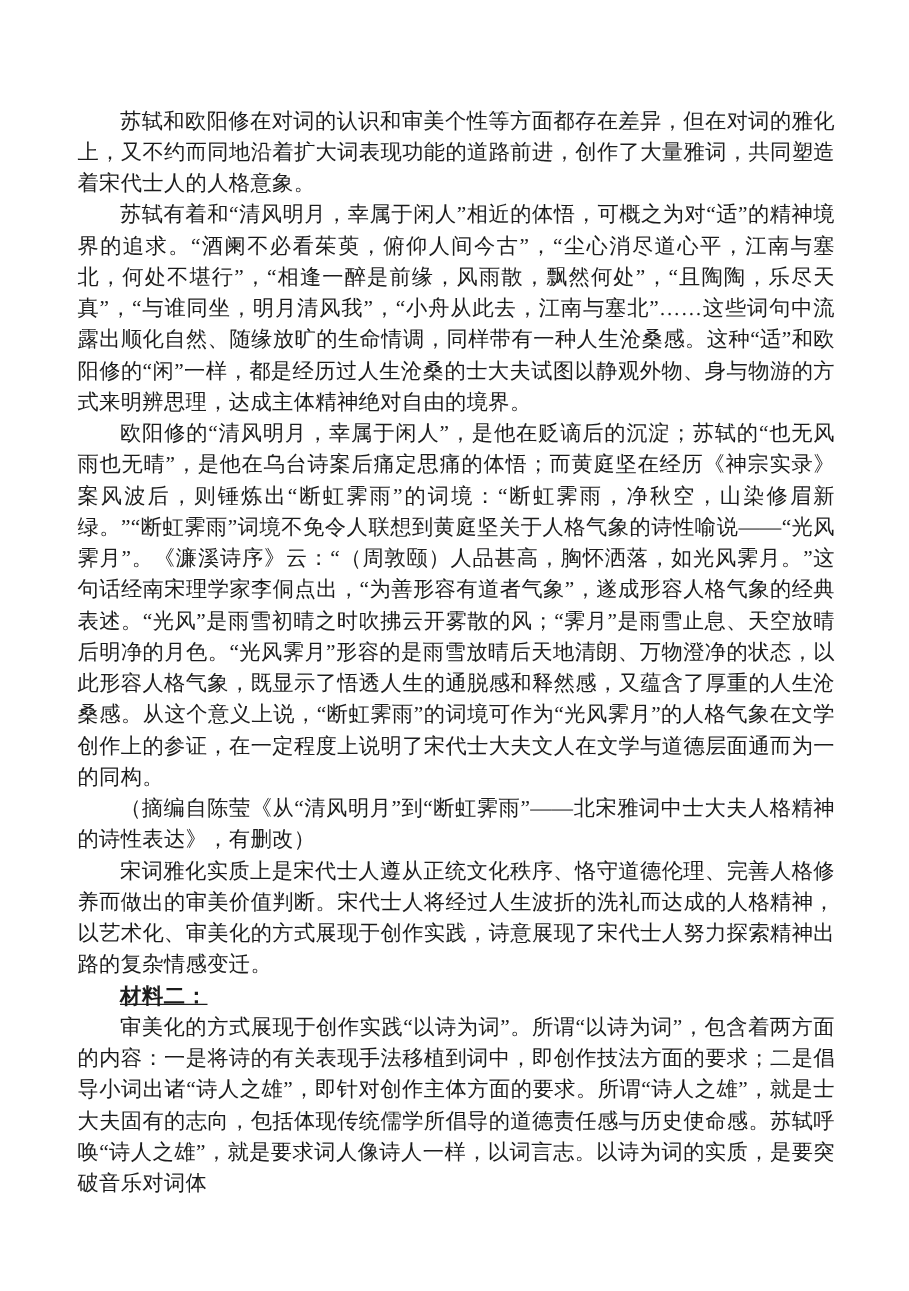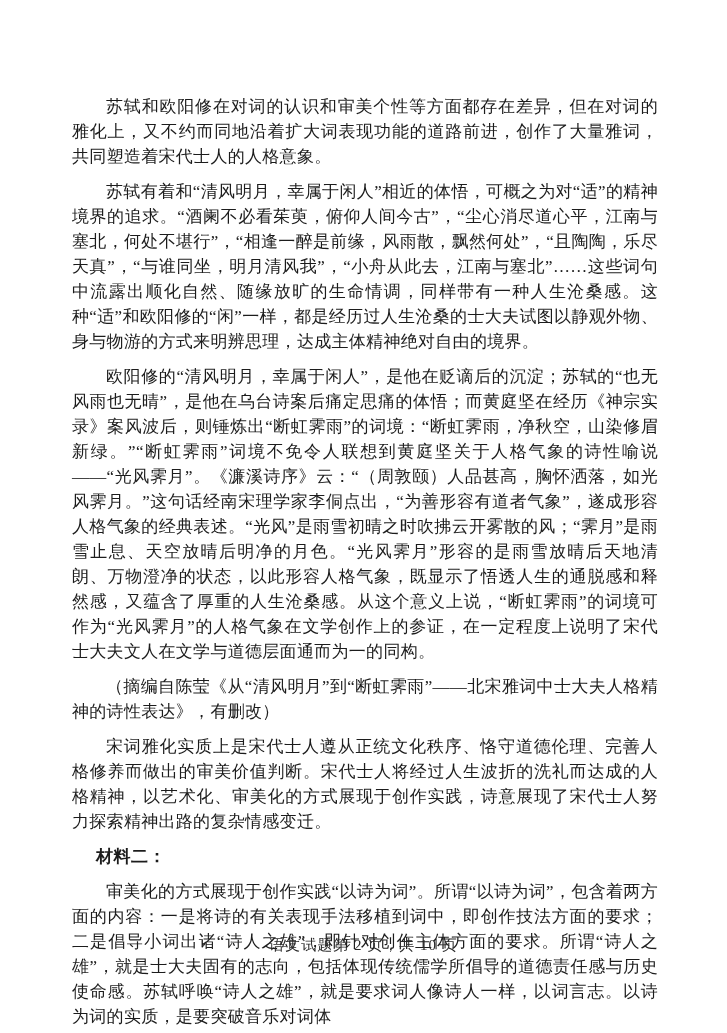--- a/index.html
+++ b/index.html
@@ -20,33 +20,34 @@
     position: absolute;
     left: 62px;
     top: 84px;
     width: 606px;
     font-size: 17px;
     line-height: 25px;
     text-align: justify;
     letter-spacing: 0.3px;
   }
   .para {
-    margin: 10px;
+    margin: 0;
     text-indent: 2em;
   }
   .underlined {
     text-decoration-thickness: 1px;
     text-underline-offset: 4px;
   }
   .material-heading {
     margin: 0;
     text-indent: 2em;
     font-weight: bold;
     font-family: "Liberation Sans", "DejaVu Sans", sans-serif;
     letter-spacing: 0.5px;
+    text-decoration: underline;
   }
   .footer {
     position: absolute;
     top: 936px;
     left: 0;
     width: 100%;
     text-align: center;
     font-size: 15px;
     color: #2a2a2a;
     letter-spacing: 1px;
@@ -67,14 +68,13 @@
     <p class="para">（摘编自陈莹《从“清风明月”到“断虹霁雨”——北宋雅词中士大夫人格精神的诗性表达》，有删改）</p>
 
     <p class="para">宋词雅化实质上是宋代士人遵从正统文化秩序、恪守道德伦理、完善人格修养而做出的审美价值判断。宋代士人将经过人生波折的洗礼而达成的人格精神，以艺术化、审美化的方式展现于创作实践，诗意展现了宋代士人努力探索精神出路的复杂情感变迁。</p>
 
     <p class="material-heading">材料二：</p>
 
     <p class="para">审美化的方式展现于创作实践“以诗为词”。所谓“以诗为词”，包含着两方面的内容：一是将诗的有关表现手法移植到词中，即创作技法方面的要求；二是倡导小词出诸“诗人之雄”，即针对创作主体方面的要求。所谓“诗人之雄”，就是士大夫固有的志向，包括体现传统儒学所倡导的道德责任感与历史使命感。苏轼呼唤“诗人之雄”，就是要求词人像诗人一样，以词言志。以诗为词的实质，是要突破音乐对词体</p>
 
   </div>
 
-  <div class="footer">语文试题第 2 页，共 10 页</div>
 </div>
 
 </body></html>

